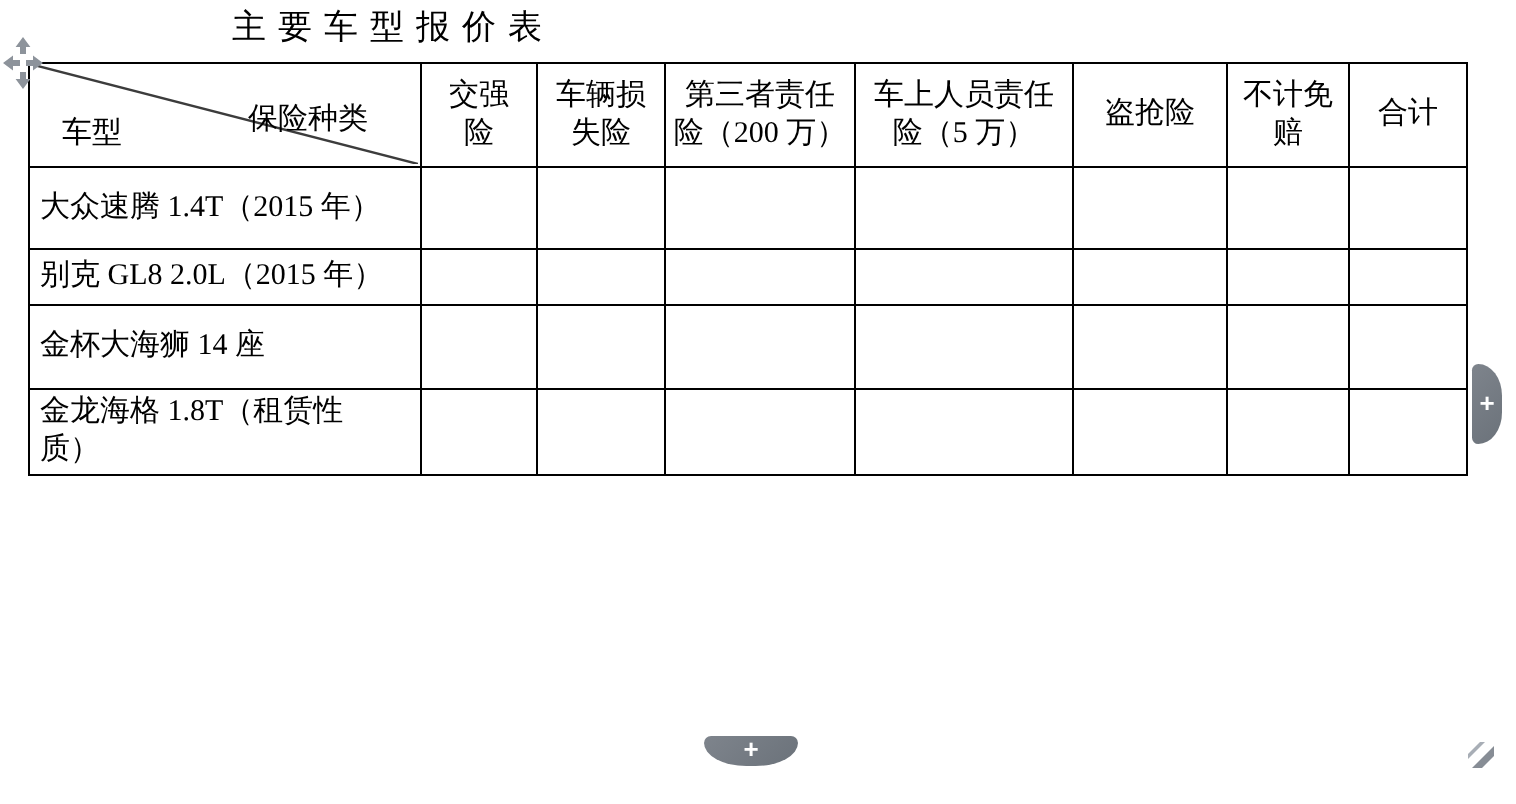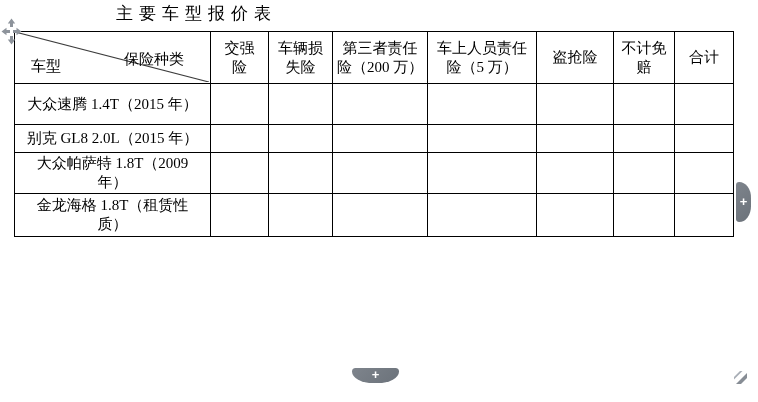--- a/index.html
+++ b/index.html
@@ -19,21 +19,21 @@
   }
   .quote-table th, .quote-table td {
     border: 1px solid #000; font-weight: normal;
     font-size: 15px; padding: 0; background: #fff;
   }
   th.col-head {
     white-space: pre; line-height: 19px; text-align: center;
     vertical-align: middle; padding: 0 2px;
   }
   td.label-cell {
-    white-space: pre; line-height: 19px; text-align: center;
+    white-space: pre; line-height: 19px; text-align: left;
     vertical-align: middle; padding: 0 5px;
   }
   td.corner-cell { position: relative; padding: 0; }
   .corner-cell svg { position: absolute; left: 0; top: 0; display: block; }
   .corner-top { position: absolute; top: 6px; right: 26px; font-size: 15px; margin-top: 12px; }
   .corner-bottom { position: absolute; left: 16px; bottom: 7px; font-size: 15px; }
   .plus-btn {
     position: absolute; display: flex; align-items: center; justify-content: center;
     background: linear-gradient(135deg, #7e848c 0%, #6b727a 100%);
     color: #fff; font-family: "Liberation Sans", "DejaVu Sans", sans-serif;
@@ -102,23 +102,22 @@
   <tr style="height:28px">
     <td class="label-cell">别克 GL8 2.0L（2015 年）</td>
     <td class="qc"></td>
     <td class="qc"></td>
     <td class="qc"></td>
     <td class="qc"></td>
     <td class="qc"></td>
     <td class="qc"></td>
     <td class="qc"></td>
   </tr>
-  <tr style="height:41px">
-    <td class="label-cell">大众帕萨特 1.8T（2009
-年）</td>
+  <tr style="height:42px">
+    <td class="label-cell">金杯大海狮 14 座</td>
     <td class="qc"></td>
     <td class="qc"></td>
     <td class="qc"></td>
     <td class="qc"></td>
     <td class="qc"></td>
     <td class="qc"></td>
     <td class="qc"></td>
   </tr>
   <tr style="height:43px">
     <td class="label-cell">金龙海格 1.8T（租赁性

